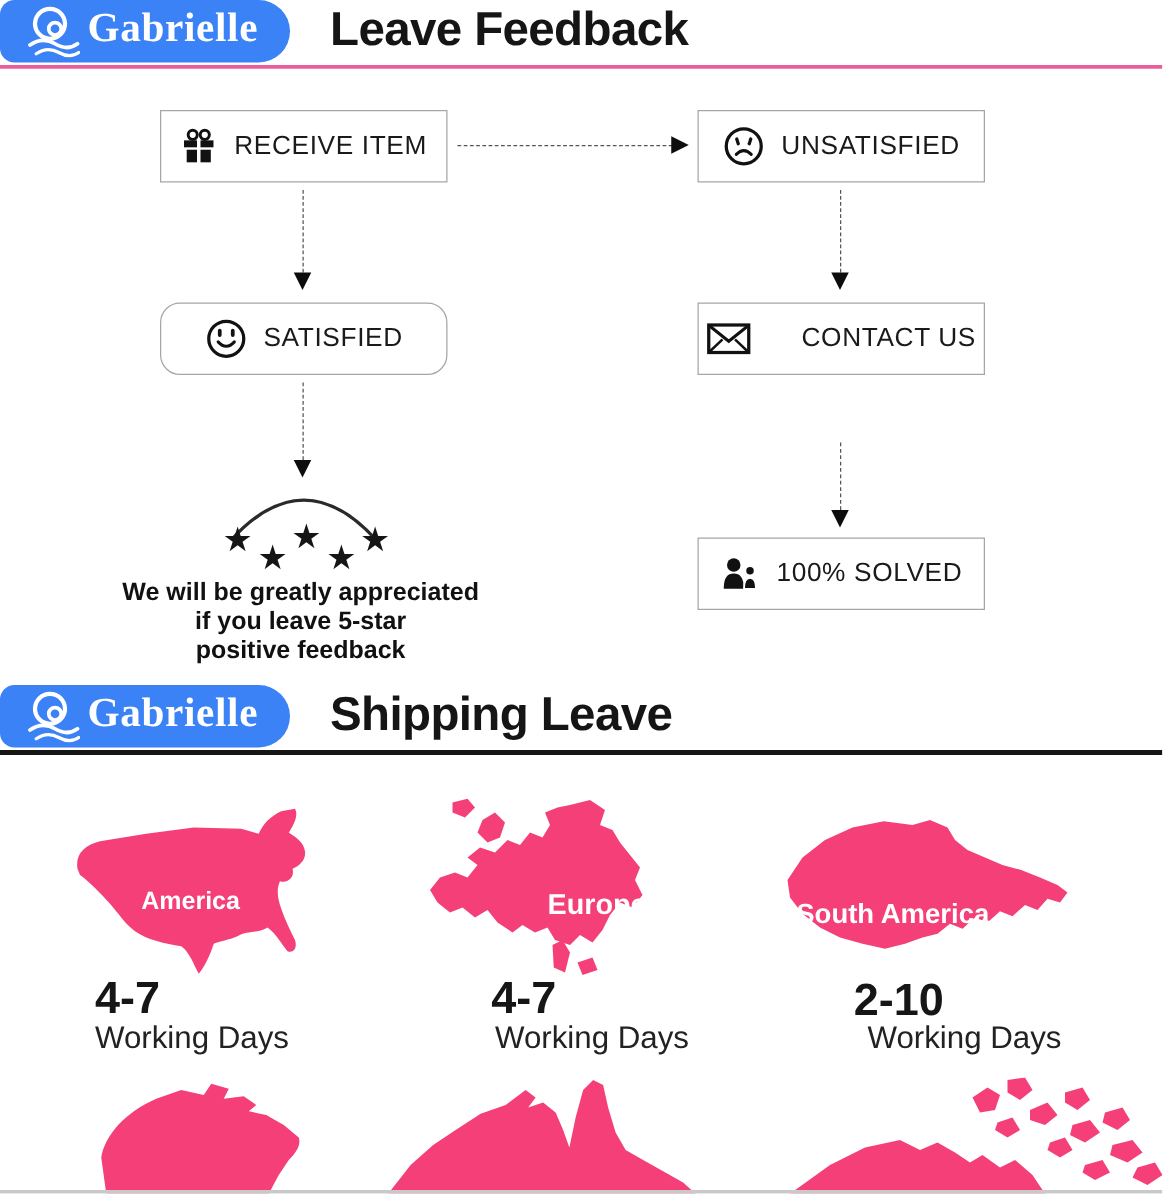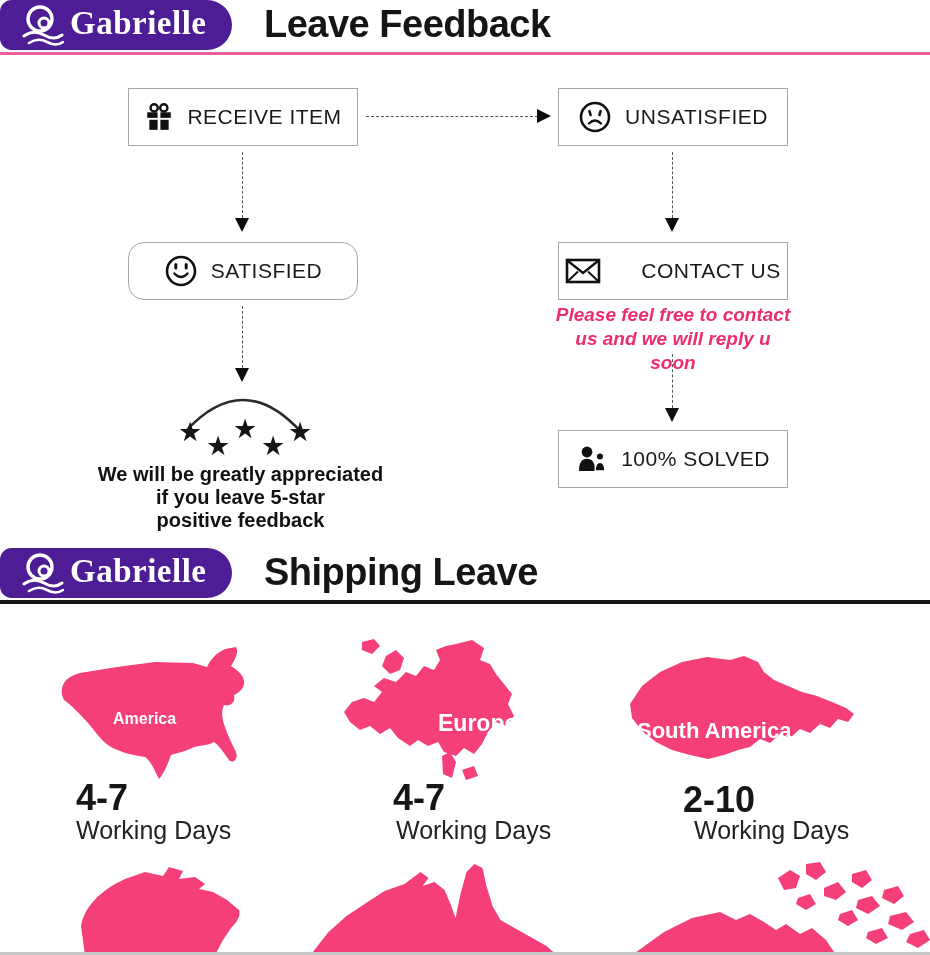--- a/index.html
+++ b/index.html
@@ -1,20 +1,20 @@
 <!DOCTYPE html>
 <html><head>
 <meta charset="utf-8">
 <style>
   html,body{margin:0;padding:0;background:#fff;}
   #page{position:relative;width:930px;height:955px;background:#ffffff;overflow:hidden;
         font-family:"Liberation Sans",sans-serif;color:#161616;}
 
   
-  .badge{position:absolute;left:0;width:232px;height:50px;background:#4c1d95;
+  .badge{position:absolute;left:0;width:232px;height:50px;background:#3b82f6;
          border-radius:14px 30px 30px 14px;display:flex;align-items:center;
          padding-left:20px;box-sizing:border-box;gap:6px;}
   .brand-name{font-family:"Liberation Serif",serif;font-weight:700;font-size:33px;
               color:#fff;letter-spacing:0.5px;line-height:1;padding-bottom:4px;}
   .section-title{position:absolute;left:240px;font-size:38px;font-weight:800;
                  color:#151515;letter-spacing:-0.5px;line-height:1.1;margin-left:24px;}
   .rule{position:absolute;left:0;width:930px;}
   .rule-pink{height:3px;background:#ea5d9d;}
   .rule-black{height:4px;background:#161616;}
 
@@ -128,24 +128,20 @@
 
   <div class="dash-v" style="left:672px;top:152px;height:66px;"></div>
   <div class="ah-down" style="left:665px;top:218px;"></div>
 
   <div class="dash-v" style="left:242px;top:306px;height:62px;"></div>
   <div class="ah-down" style="left:235px;top:368px;"></div>
 
   <div class="dash-v" style="left:672px;top:354px;height:54px;"></div>
   <div class="ah-down" style="left:665px;top:408px;"></div>
 
-  <div class="note-pink">
-    <div>Please feel free to contact</div>
-    <div>us and we will reply u soon</div>
-  </div>
 
   <svg width="124" height="50" viewBox="0 0 124 50" style="position:absolute;left:181px;top:384px;">
     <path d="M4,48 Q62,-16 120,48" fill="none" stroke="#2a2a2a" stroke-width="2.6"></path>
   </svg>
   <div class="stars-wrap">
     <span class="star s1">★</span>
     <span class="star s2">★</span>
     <span class="star s3">★</span>
     <span class="star s4">★</span>
     <span class="star s5">★</span>
@@ -165,21 +161,21 @@
       <path d="M4,34 Q14,27 24,33 T42,33" fill="none" stroke="#fff" stroke-width="3" stroke-linecap="round"></path>
       <path d="M9,41 Q18,35 27,40 T43,40" fill="none" stroke="#fff" stroke-width="2.6" stroke-linecap="round"></path>
     </svg>
     <span class="brand-name">Gabrielle</span>
   </div>
   <div class="section-title" style="top:552px;">Shipping Leave</div>
 
   <svg class="map" style="left:55px;top:645px;" width="235" height="140" viewBox="0 0 235 140">
     <path d="M7,50 C5,38 13,31 25,28 L62,22 100,17 138,18 152,22 C155,15 161,8 170,4 L181,2 C184,7 180,15 176,21 C182,25 188,29 189,36 C190,43 184,48 179,50 C181,57 175,62 169,60 C166,66 167,74 170,82 C173,91 177,99 181,107 C183,113 180,118 175,116 C170,110 166,102 159,97 C151,102 143,99 135,104 C128,107 121,108 116,110 C113,119 109,128 104,134 C100,127 97,117 90,112 C77,110 63,107 53,100 C45,94 40,86 33,78 C26,70 16,60 9,55 Z"></path>
   </svg>
-  <div class="map-label" style="left:113px;top:710px;font-size:16px;">America</div>
+  <div class="map-label" style="left:113px;top:710px;font-size:20px;">America</div>
   <div class="days" style="left:76px;top:780px;">4-7</div>
   <div class="unit" style="left:76px;top:818px;">Working Days</div>
 
   <svg class="map" style="left:338px;top:638px;" width="205" height="150" viewBox="0 0 205 150">
     <path d="M118,6 L134,2 146,10 142,22 152,26 158,36 166,46 174,56 170,66 176,78 168,88 158,84 150,94 144,106 136,116 126,110 118,118 106,114 100,104 90,108 80,102 72,108 60,100 52,90 42,96 32,88 22,92 12,84 6,74 14,64 26,60 36,64 44,54 36,48 46,40 58,44 68,34 78,38 86,28 96,32 102,22 98,12 108,8 Z"></path>
     <path d="M48,18 L58,12 66,20 62,32 52,36 44,28 Z"></path>
     <path d="M24,4 L36,1 42,8 34,16 24,12 Z"></path>
     <path d="M104,118 L112,114 118,124 114,140 105,136 Z"></path>
     <path d="M124,132 L136,128 140,138 128,142 Z"></path>
   </svg>

